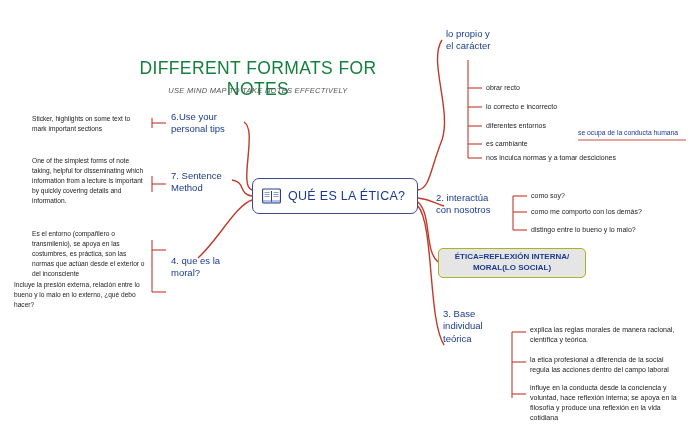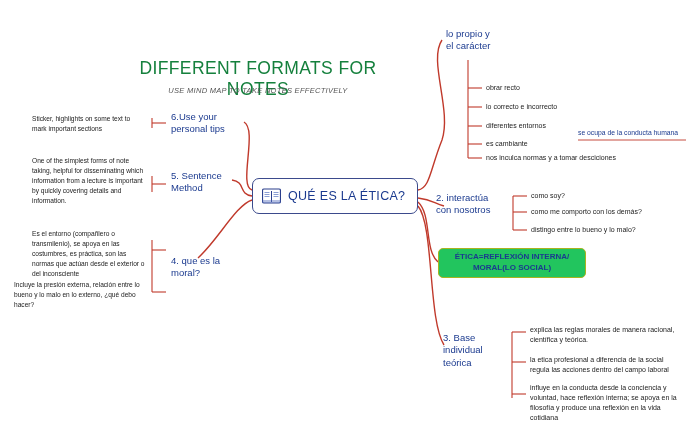--- a/index.html
+++ b/index.html
@@ -87,21 +87,21 @@
   .note-text {
     font-size: 6.6px;
     color: #222222;
     line-height: 1.5;
   }
   .highlight-box {
     left: 438px;
     top: 248px;
     width: 148px;
     height: 30px;
-    background: #22c55e;
+    background: #e5e5e5;
     border: 1px solid #a9b320;
     border-radius: 5px;
     display: flex;
     align-items: center;
     justify-content: center;
     text-align: center;
   }
   .highlight-box .label {
     font-size: 8px;
     color: #1b3a8f;
@@ -199,33 +199,33 @@
 con nosotros</div>
   <div class="node sub-text" style="left:531px; top:191px; width:110px;">como soy?</div>
   <div class="node sub-text" style="left:531px; top:207px; width:130px;">como me comporto con los demás?</div>
   <div class="node sub-text" style="left:531px; top:225px; width:130px;">distingo entre lo bueno y lo malo?</div>
 
   <div class="node highlight-box">
     <span class="label" style="white-space:pre-line;">ÉTICA=REFLEXIÓN INTERNA/
 MORAL(LO SOCIAL)</span>
   </div>
 
-  <div class="node main-label" style="left:443px; top:332px; width:62px; white-space:pre-line;">3. Base
+  <div class="node main-label" style="left:443px; top:308px; width:62px; white-space:pre-line;">3. Base
 individual
 teórica</div>
   <div class="node sub-text" style="left:530px; top:325px; width:152px;">explica las reglas morales de manera racional, científica y teórica.</div>
   <div class="node sub-text" style="left:530px; top:355px; width:154px;">la etica profesional a diferencia de la social regula las acciones dentro del campo laboral</div>
   <div class="node sub-text" style="left:530px; top:383px; width:152px;">influye en la conducta desde la conciencia y voluntad, hace reflexión interna; se apoya en la filosofía y produce una reflexión en la vida cotidiana</div>
 
   <div class="node main-label" style="left:171px; top:255px; width:72px; white-space:pre-line;">4. que es la
 moral?</div>
   <div class="node note-text" style="left:32px; top:229px; width:114px;">Es el entorno (compañlero o transmilenio), se apoya en las costumbres, es práctica, son las normas que actúan desde el exterior o del inconsciente</div>
   <div class="node note-text" style="left:14px; top:280px; width:132px;">Incluye la presión externa, relación entre lo bueno y lo malo en lo externo, ¿qué debo hacer?</div>
 
-  <div class="node main-label" style="left:171px; top:170px; width:68px; white-space:pre-line;">5. Sentence
+  <div class="node main-label" style="left:171px; top:170px; width:68px; white-space:pre-line;">7. Sentence
 Method</div>
   <div class="node note-text" style="left:32px; top:156px; width:114px;">One of the simplest forms of note taking, helpful for disseminating which information from a lecture is important by quickly covering details and information.</div>
 
   <div class="node main-label" style="left:171px; top:111px; width:72px; white-space:pre-line;">6.Use your
 personal tips</div>
   <div class="node note-text" style="left:32px; top:114px; width:114px;">Sticker, highlights on some text to mark important sections</div>
 
 </div>
 
 </body></html>

